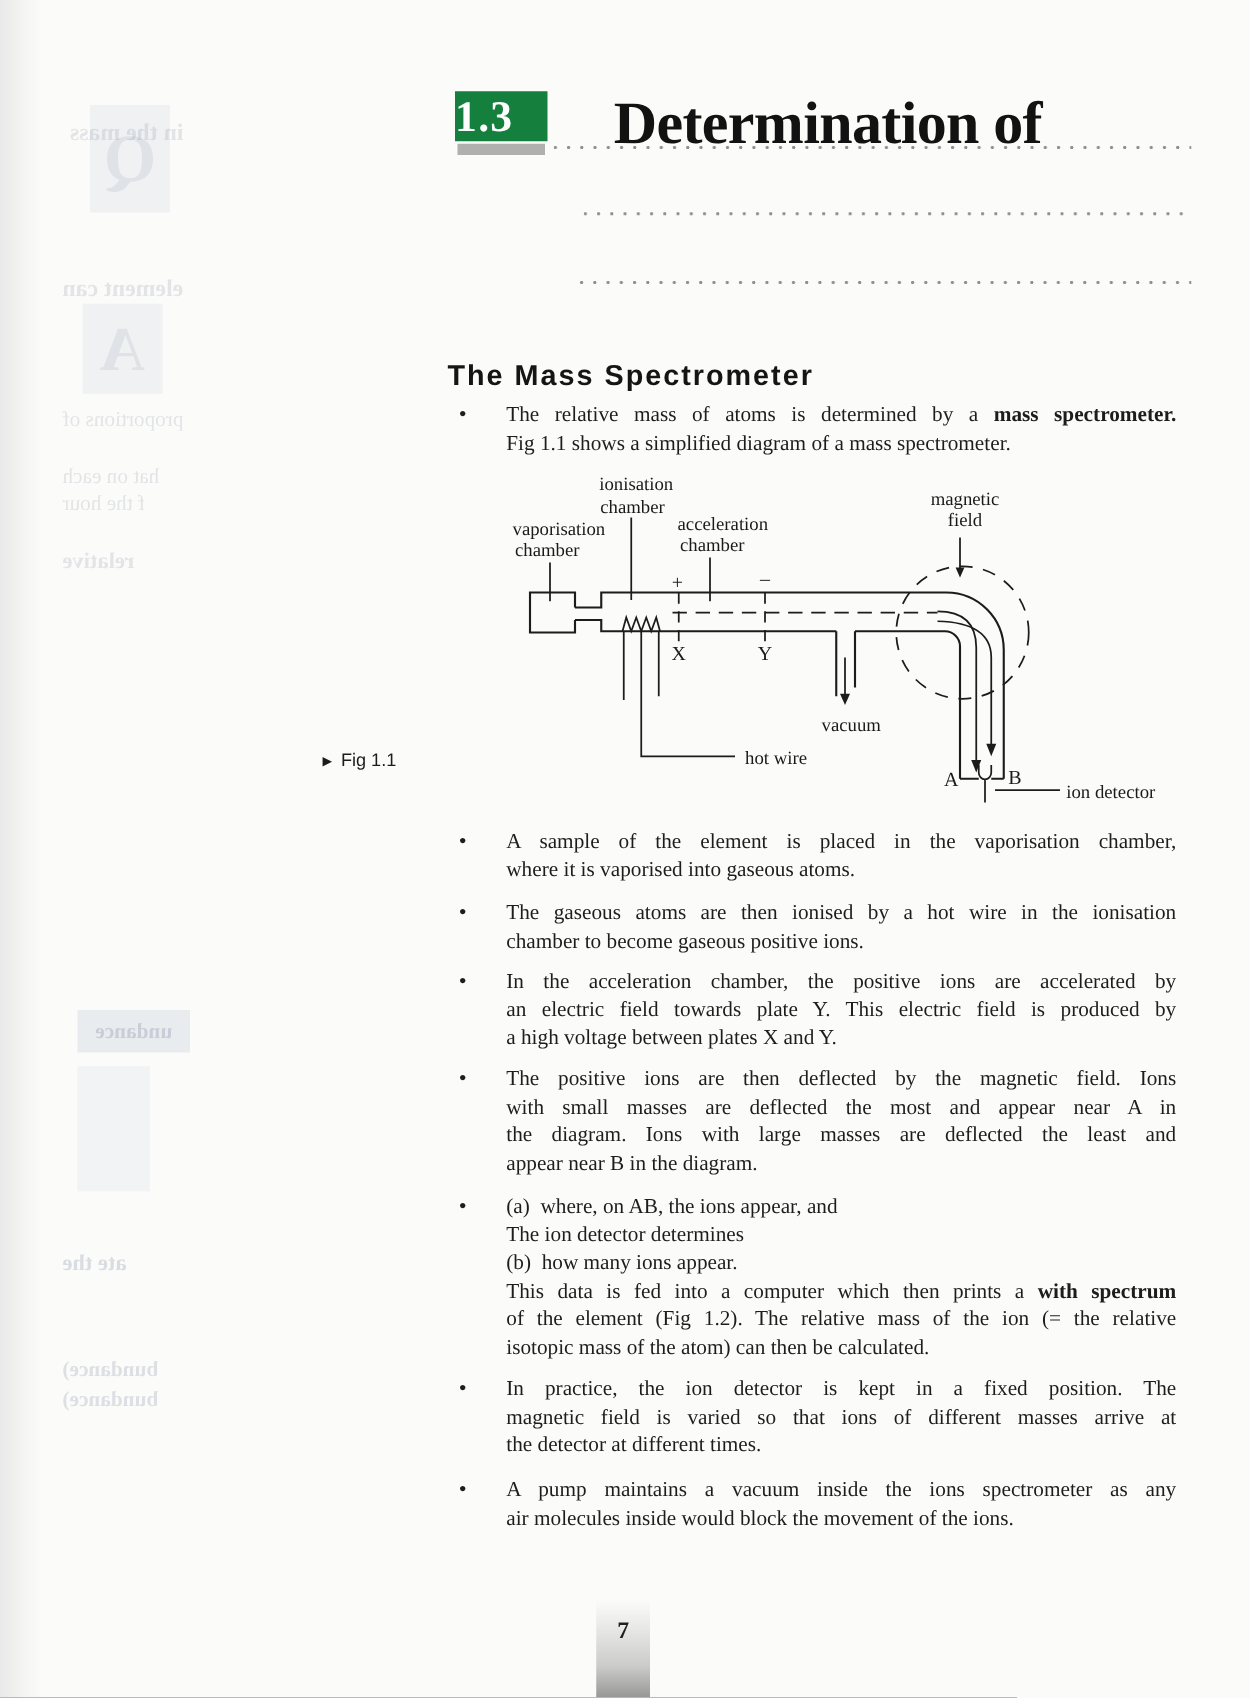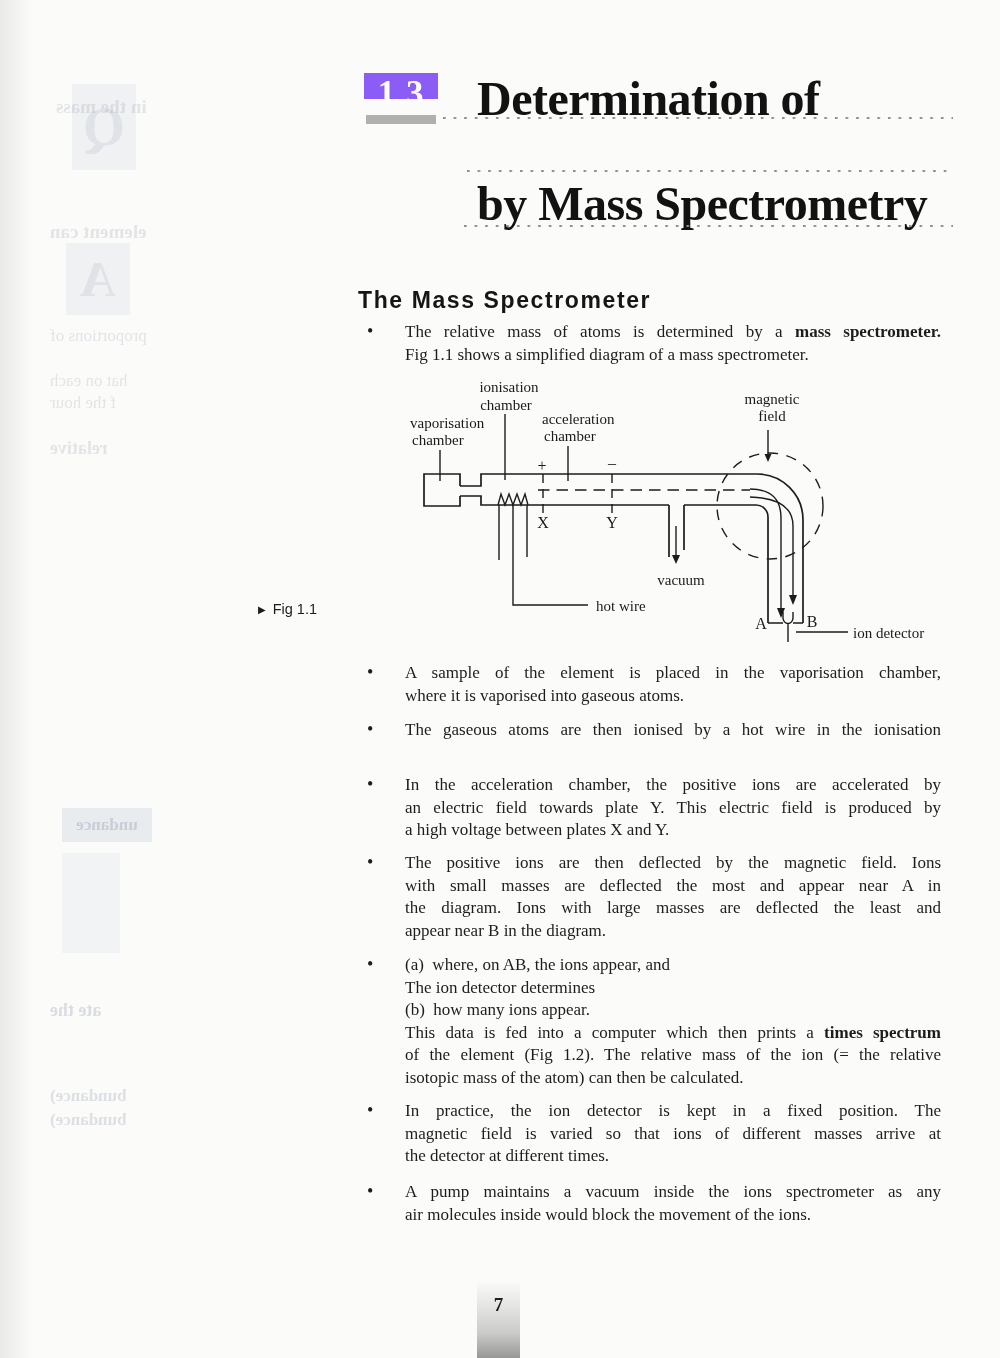--- a/index.html
+++ b/index.html
@@ -12,23 +12,23 @@
     position:absolute; left:0; top:0; bottom:0; width:34px;
     background:linear-gradient(90deg, rgba(120,122,128,0.14), rgba(120,122,128,0.05) 55%, rgba(120,122,128,0));
   }
   
   .ghost { position:absolute; transform:scaleX(-1); text-align:right;
            color:rgba(128,138,158,0.20); font-family:"Liberation Serif",serif; white-space:nowrap; overflow:hidden; }
   .gbox { position:absolute; background:rgba(196,203,216,0.20); text-align:center;
           color:rgba(140,150,170,0.17); font-family:"Liberation Serif",serif; font-weight:bold; transform:scaleX(-1); }
   
   .secbox {
-    position:absolute; left:364px; top:73px; width:74px; height:26px;
-    background:#8b5cf6; color:#fdfdfd; font:bold 35px/42px "Liberation Serif",serif;
-    text-align:center; letter-spacing:1px;
+    position:absolute; left:364px; top:73px; width:74px; height:40px;
+    background:#15803d; color:#fdfdfd; font:bold 35px/42px "Liberation Serif",serif;
+    letter-spacing:1px;
   }
   .secshadow { position:absolute; left:366px; top:115px; width:70px; height:9px; background:#b0b0ae; }
   .title-line {
     position:absolute; left:477px; font:bold 48px/52px "Liberation Serif",serif;
     color:#121212; letter-spacing:-0.5px; white-space:nowrap;
   }
   .dots { position:absolute; height:4px;
     background-image:radial-gradient(circle at 1.3px 2px, #8f8f8f 1.1px, rgba(0,0,0,0) 1.5px);
     background-size:10.6px 4px; background-repeat:repeat-x; }
   
@@ -76,43 +76,43 @@
   <div class="ghost" style="left:50px; top:393px; width:140px; font-size:17px;">f the hour</div>
   <div class="ghost" style="left:50px; top:438px; width:140px; font-weight:bold; font-size:18px;">relative</div>
   <div class="gbox" style="left:62px; top:808px; width:90px; height:34px; font-size:17px; line-height:34px; color:rgba(148,158,180,0.40); background:rgba(200,208,222,0.35);">undance</div>
   <div class="gbox" style="left:62px; top:853px; width:58px; height:100px; background:rgba(208,214,226,0.22);"></div>
   <div class="ghost" style="left:50px; top:1000px; width:140px; font-weight:bold; font-size:18px; color:rgba(140,150,172,0.30);">ate the</div>
   <div class="ghost" style="left:50px; top:1086px; width:160px; font-weight:bold; font-size:17px; color:rgba(140,150,172,0.28);">bundance)</div>
   <div class="ghost" style="left:50px; top:1110px; width:160px; font-weight:bold; font-size:17px; color:rgba(140,150,172,0.28);">bundance)</div>
 
   <div class="secbox">1.3</div>
   <div class="secshadow"></div>
-  <div class="title-line" style="top:73px;">Determination of</div>
+  <div class="title-line" style="top:73px;margin-left:14px;">Determination of</div>
   <div class="dots" style="left:443px; top:116px; width:510px;"></div>
   <div class="dots" style="left:467px; top:169px; width:486px;"></div>
-  <div class="title-line" style="top:178px;">by Mass Spectrometry</div>
   <div class="dots" style="left:464px; top:224px; width:489px;"></div>
 
   <h2 class="heading">The Mass Spectrometer</h2>
 
   <div class="para" style="top:321px;">
     <span class="mk">•</span>
     <div class="ln jl"><span>The relative mass of atoms is determined by a </span><b>mass spectrometer.</b></div>
     <div class="ln nl">Fig 1.1 shows a simplified diagram of a mass spectrometer.</div>
   </div>
 
   <div class="para" style="top:662px;">
     <span class="mk">•</span>
     <div class="ln jl">A sample of the element is placed in the vaporisation chamber,</div>
     <div class="ln nl">where it is vaporised into gaseous atoms.</div>
   </div>
 
   <div class="para" style="top:719px;">
     <span class="mk">•</span>
     <div class="ln jl">The gaseous atoms are then ionised by a hot wire in the ionisation</div>
+    <div class="ln nl">chamber to become gaseous positive ions.</div>
   </div>
 
   <div class="para" style="top:774px;">
     <span class="mk">•</span>
     <div class="ln jl">In the acceleration chamber, the positive ions are accelerated by</div>
     <div class="ln jl">an electric field towards plate Y. This electric field is produced by</div>
     <div class="ln nl">a high voltage between plates X and Y.</div>
   </div>
 
   <div class="para" style="top:852px;">
@@ -121,21 +121,21 @@
     <div class="ln jl">with small masses are deflected the most and appear near A in</div>
     <div class="ln jl">the diagram. Ions with large masses are deflected the least and</div>
     <div class="ln nl">appear near B in the diagram.</div>
   </div>
 
   <div class="para" style="top:954px;">
     <span class="mk">•</span>
     <div class="ln nl">(a)  where, on AB, the ions appear, and</div>
     <div class="ln nl">The ion detector determines</div>
     <div class="ln nl">(b)  how many ions appear.</div>
-    <div class="ln jl"><span>This data is fed into a computer which then prints a </span><b>times spectrum</b></div>
+    <div class="ln jl"><span>This data is fed into a computer which then prints a </span><b>with spectrum</b></div>
     <div class="ln jl">of the element (Fig 1.2). The relative mass of the ion (= the relative</div>
     <div class="ln nl">isotopic mass of the atom) can then be calculated.</div>
   </div>
 
   <div class="para" style="top:1100px;">
     <span class="mk">•</span>
     <div class="ln jl">In practice, the ion detector is kept in a fixed position. The</div>
     <div class="ln jl">magnetic field is varied so that ions of different masses arrive at</div>
     <div class="ln nl">the detector at different times.</div>
   </div>

